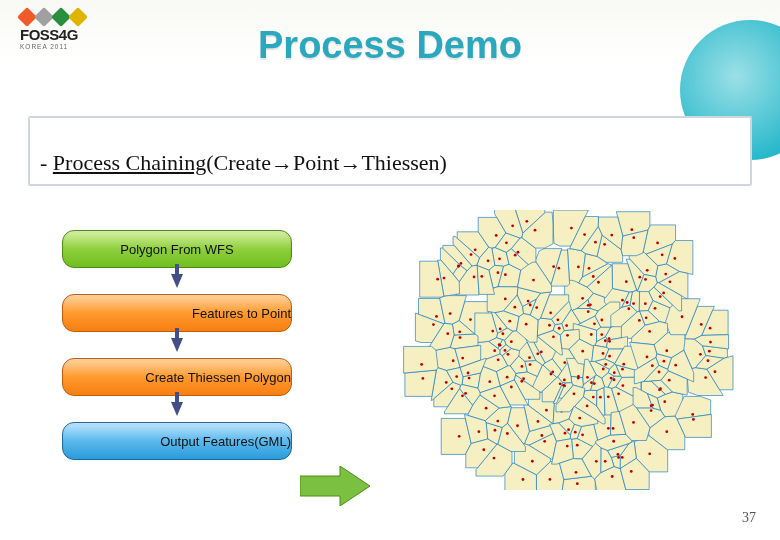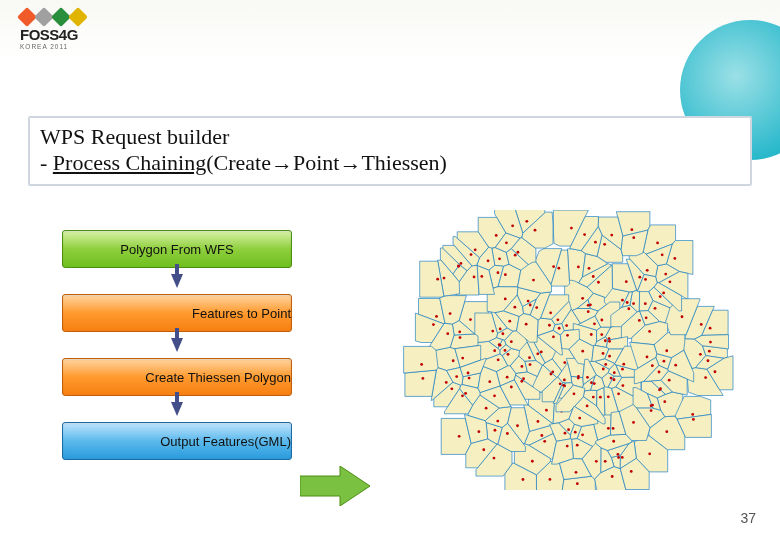--- a/index.html
+++ b/index.html
@@ -7,54 +7,55 @@
   .slide { position: relative; width: 780px; height: 540px; background: linear-gradient(180deg, #f8f8f4 0%, #ffffff 60px, #ffffff 100%); }
   .bg-circle { position: absolute; right: -40px; top: 20px; width: 140px; height: 140px; border-radius: 50%; background: radial-gradient(circle at 40% 40%, #9be0e6 0%, #2bb9cc 70%, #0aa8bc 100%); }
   .logo { position: absolute; top: 10px; left: 20px; }
   .logo-dots { display: flex; gap: 3px; margin-bottom: 2px; }
   .logo-dot { width: 14px; height: 14px; border-radius: 2px; transform: rotate(45deg); }
   .title { position: absolute; top: 24px; left: 50%; transform: translateX(-50%); font-size: 38px; font-weight: bold; color: #2aa8bd; text-shadow: 0 2px 1px rgba(0,0,0,.1); }
   .header-box { position: absolute; top: 116px; left: 28px; right: 28px; background: #fff; border: 2px solid #cfd6e0; border-radius: 2px; padding: 6px 10px 8px; font-family: "Times New Roman", serif; font-size: 22px; color: #111; }
   .header-box .chain { display: inline; margin-top: 32px; }
   .underline { text-decoration: underline; }
   .flow { position: absolute; left: 62px; top: 230px; width: 230px; }
-  .step { height: 38px; border-radius: 3px; border: 1px solid rgba(0,0,0,.25); display: flex; align-items: center; justify-content: center; font-family: Verdana, sans-serif; font-size: 13px; color: #111; box-shadow: 0 1px 2px rgba(0,0,0,.1) inset, 0 1px 0 rgba(255,255,255,.4) inset; }
+  .step { height: 38px; border-radius: 12px; border: 1px solid rgba(0,0,0,.25); display: flex; align-items: center; justify-content: center; font-family: Verdana, sans-serif; font-size: 13px; color: #111; box-shadow: 0 1px 2px rgba(0,0,0,.1) inset, 0 1px 0 rgba(255,255,255,.4) inset; }
   .step.green  { background: linear-gradient(180deg, #d9f2a8 0%, #8ecf3d 50%, #6fbf1f 100%); border-color: #4c8e12; }
   .step.orange { background: linear-gradient(180deg, #ffd5a0 0%, #ff9a2e 50%, #f77f12 100%); border-color: #c05e0a; justify-content: flex-end; }
   .step.blue   { background: linear-gradient(180deg, #bfe4ff 0%, #5bb9ec 50%, #2a9bdc 100%); border-color: #1b6aa0; justify-content: flex-end; }
   .down-arrow { width: 0; height: 0; border-left: 6px solid transparent; border-right: 6px solid transparent; border-top: 14px solid #444f8a; margin: 6px auto 6px; position: relative; }
   .down-arrow::before { content: ""; position: absolute; top: -24px; left: -2px; width: 4px; height: 14px; background: #444f8a; }
   .big-arrow { position: absolute; left: 300px; top: 466px; }
   .big-arrow svg { display: block; }
   .thiessen { position: absolute; right: 40px; top: 210px; width: 350px; height: 280px; }
   .thiessen svg { width: 100%; height: 100%; }
-  .slide-num { position: absolute; right: 24px; bottom: 14px; font-size: 14px; color: #555; font-family: Liberation Sans, sans-serif; margin-left: 26px; }
+  .slide-num { position: absolute; right: 24px; bottom: 14px; font-size: 14px; color: #555; font-family: Liberation Serif, serif; margin-left: 26px; }
   .logo-text { font-size: 15px; font-weight: bold; color: #222; letter-spacing: -0.5px; }
   .logo-sub { font-size: 6.5px; color: #666; letter-spacing: 1px; }
 </style>
 </head>
 <body>
 
 <div class="slide">
   <div class="bg-circle"></div>
 
   <div class="logo">
     <div class="logo-dots">
       <span class="logo-dot" style="background:#f15a29"></span>
       <span class="logo-dot" style="background:#a0a0a0"></span>
       <span class="logo-dot" style="background:#2a8f3c"></span>
       <span class="logo-dot" style="background:#e0b400"></span>
     </div>
     <div class="logo-text">FOSS4G</div>
     <div class="logo-sub">KOREA 2011</div>
   </div>
 
+  <div class="title">Process Demo</div>
 
   <div class="header-box">
-    <span>WPS Request builder</span><br>
+    <br>
     <span> - </span><span class="underline chain">Process Chaining</span><span class="chain">(Create→Point→Thiessen)</span>
   </div>
 
   <div class="flow">
     <div class="step green">
         <span>Polygon From WFS</span>
       </div>
     <div class="down-arrow"></div>
     <div class="step orange">
         <span>Features to Point</span>

